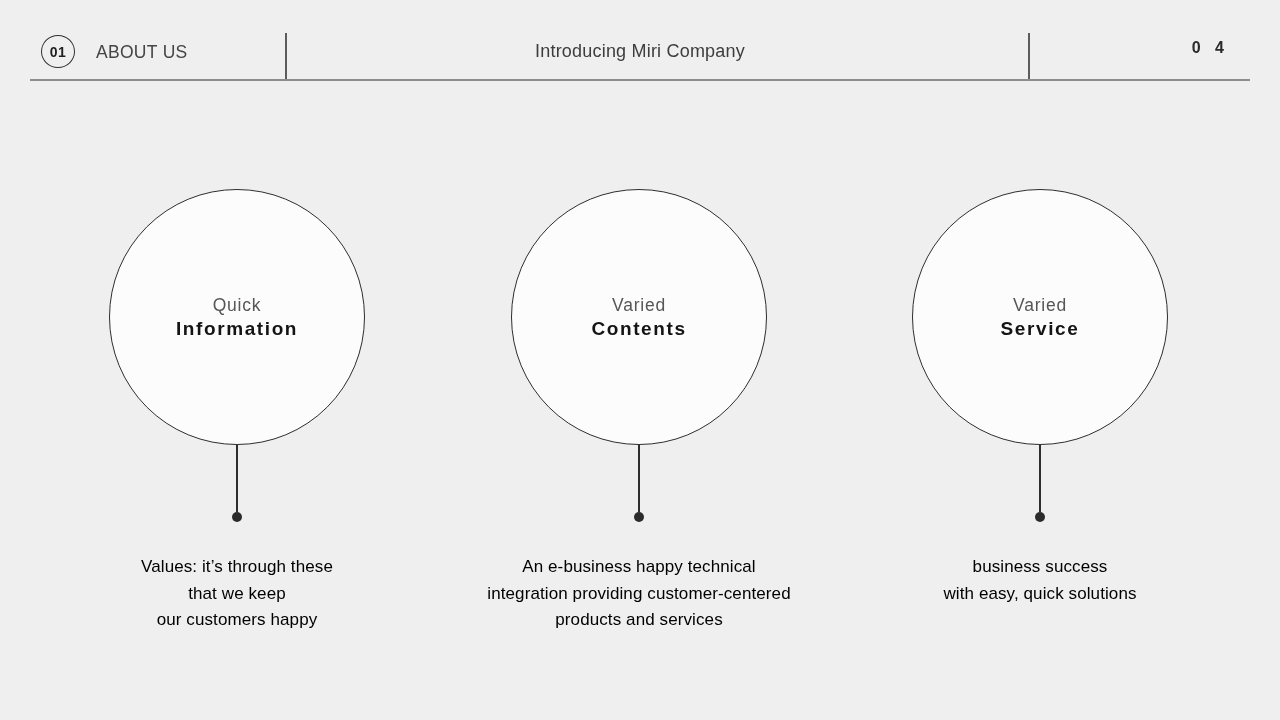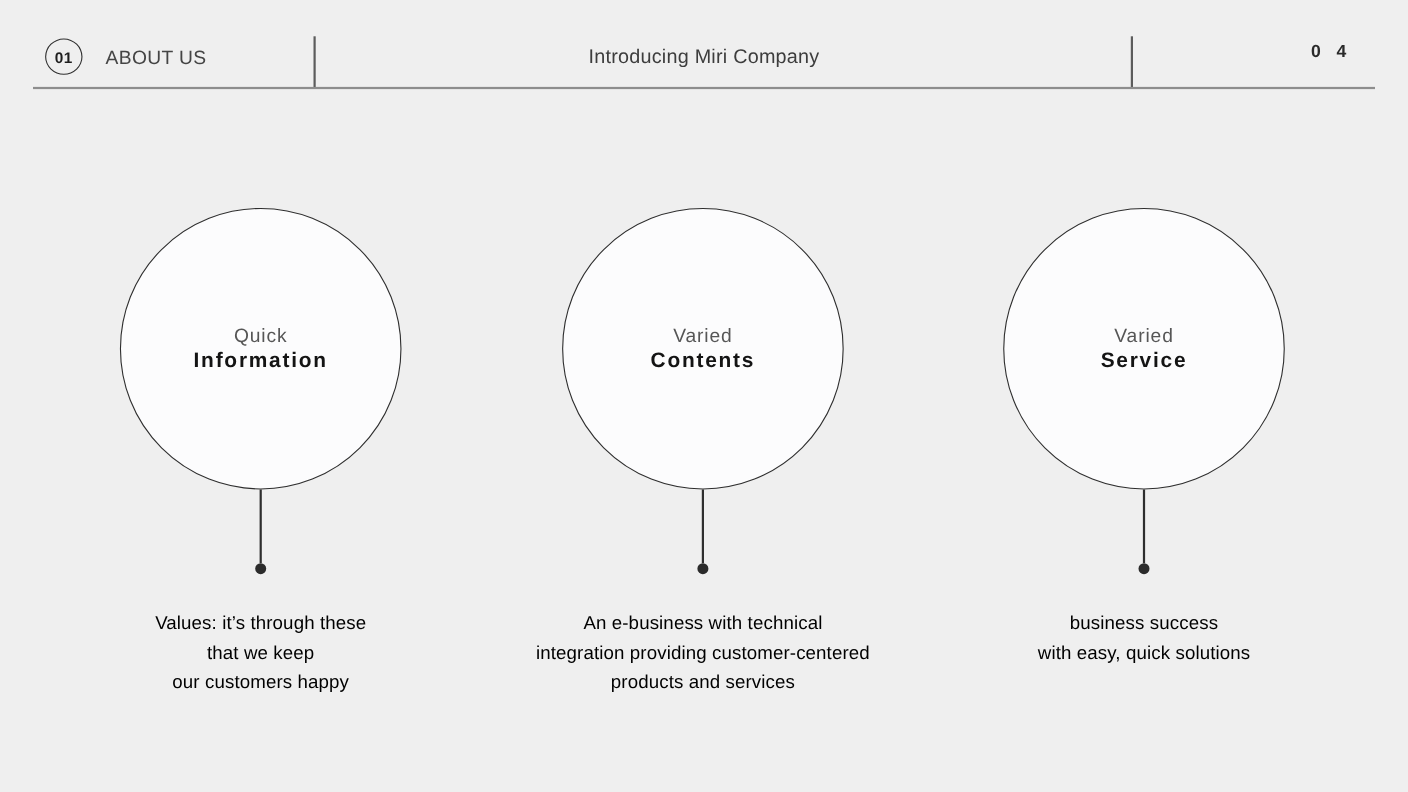--- a/index.html
+++ b/index.html
@@ -121,21 +121,21 @@
   </div>
 
   <div class="column c2">
     <div class="circle">
       <div class="circle-line1">Varied</div>
       <div class="circle-line2">Contents</div>
     </div>
     <div class="stem"></div>
     <div class="dot"></div>
     <div class="description">
-      <div>An e-business with technical</div>
+      <div>An e-business happy technical</div>
       <div>integration providing customer-centered</div>
       <div>products and services</div>
     </div>
   </div>
 
   <div class="column c3">
     <div class="circle">
       <div class="circle-line1">Varied</div>
       <div class="circle-line2">Service</div>
     </div>

